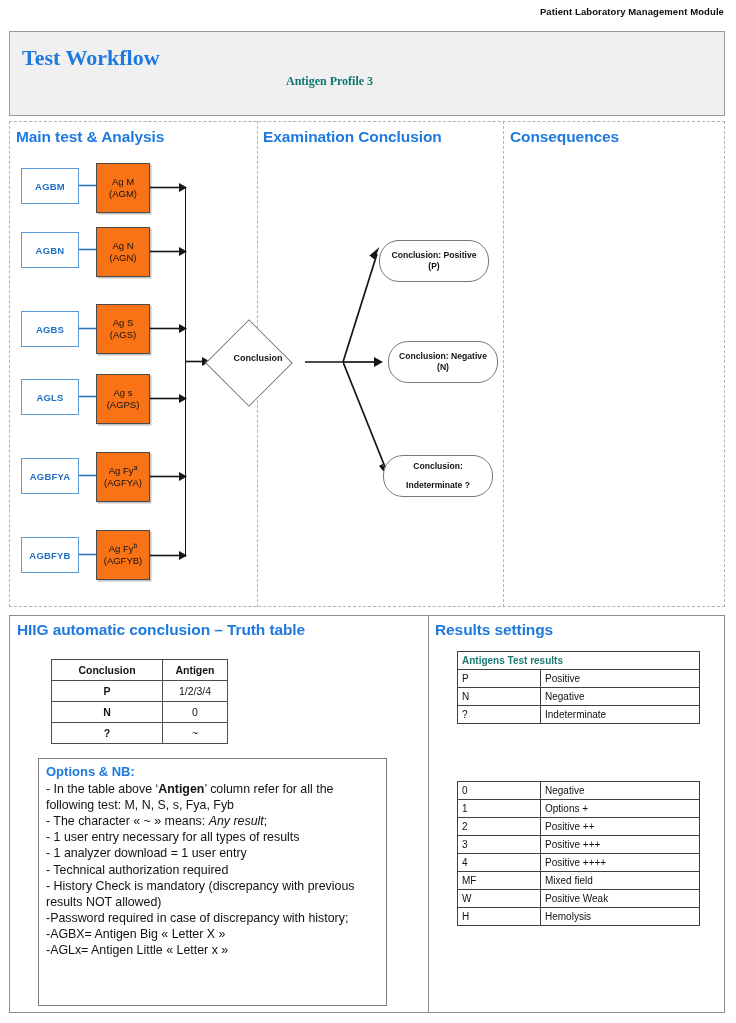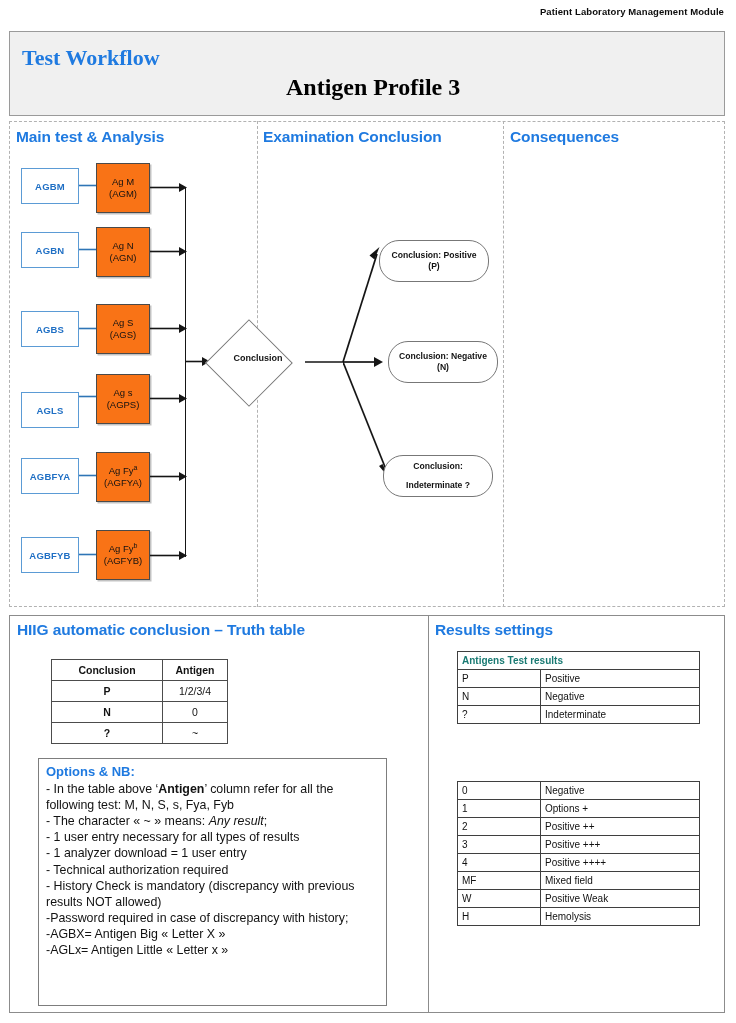--- a/index.html
+++ b/index.html
@@ -25,21 +25,21 @@
     box-sizing:border-box;
   }
   #workflow-title{
     left:22px;top:45px;
     font-family:"Liberation Serif",serif;
     font-size:22px;font-weight:bold;color:#1f7ae0;
   }
   #profile-title{
     left:286px;top:74px;
     font-family:"Liberation Serif",serif;
-    font-size:24px;font-weight:bold;color:#000000;
+    font-size:12px;font-weight:bold;color:#0f766e;
   }
 
   
   #lanes{
     left:9px;top:121px;width:716px;height:486px;
     border:1px dashed #b2b2b2;box-sizing:border-box;
   }
   .lane-div{
     top:121px;height:486px;width:0;
     border-left:1px dashed #b2b2b2;
@@ -217,21 +217,21 @@
 </svg>
 <div class="abs pbox" style="left:96px;top:304px;">
   <span>Ag S</span>
   <span>(AGS)</span>
 </div>
 <svg class="abs blk-arrow" style="left:150px;top:323px;" width="38" height="11">
   <line x1="0" y1="5.5" x2="30" y2="5.5" stroke="#151515" stroke-width="1.6"></line>
   <polygon points="29,1 37,5.5 29,10" fill="#151515"></polygon>
 </svg>
 
-<div class="abs inbox" style="left:21px;top:392px;">AGLS</div>
+<div class="abs inbox" style="left:21px;top:379px;">AGLS</div>
 <svg class="abs blue-arrow" style="left:79px;top:391px;" width="26" height="11">
   <line x1="0" y1="5.5" x2="18" y2="5.5" stroke="#2e75b6" stroke-width="1.6"></line>
   <polygon points="17,1.2 25,5.5 17,9.8" fill="#2e75b6"></polygon>
 </svg>
 <div class="abs pbox" style="left:96px;top:374px;">
   <span>Ag s</span>
   <span>(AGPS)</span>
 </div>
 <svg class="abs blk-arrow" style="left:150px;top:393px;" width="38" height="11">
   <line x1="0" y1="5.5" x2="30" y2="5.5" stroke="#151515" stroke-width="1.6"></line>

